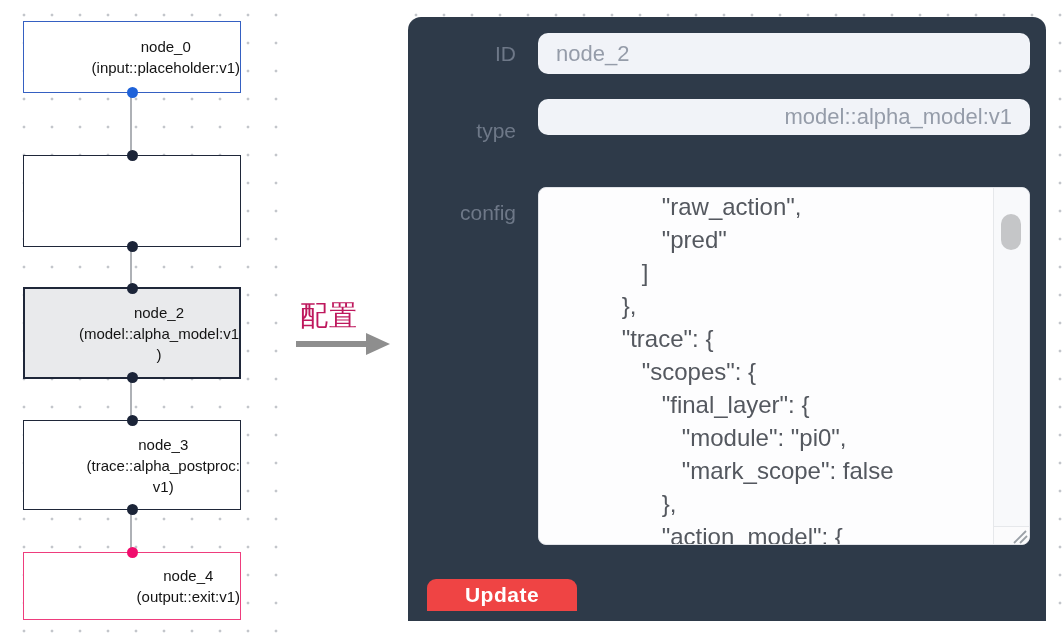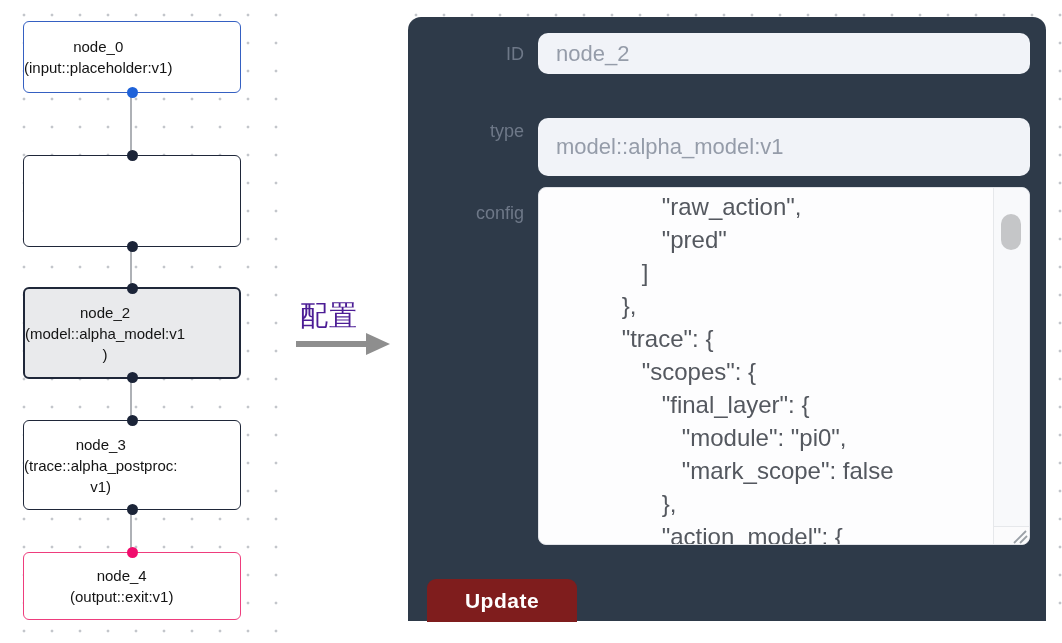--- a/index.html
+++ b/index.html
@@ -13,22 +13,22 @@
     position:absolute;
     background-image:radial-gradient(circle,#c3c6cb 1.2px,transparent 1.7px);
     background-size:28px 28px; background-position:10px 1px;
   }
   #canvas-left { left:0; top:0; width:282px; height:643px; }
   #canvas-right { left:392px; top:0; width:670px; height:621px; }
 
   
   .node {
     position:absolute; left:23px; width:218px;
-    background:#ffffff; border:1.6px solid #1f2739; border-radius:6px;
-    display:flex; align-items:center; justify-content:flex-start;
+    background:#ffffff; border:1.6px solid #1f2739; border-radius:0;
+    display:flex; align-items:center; justify-content:flex-end;
   }
   .node-label {
     white-space:pre-line; text-align:center;
     font-size:15px; line-height:21px; color:#141414;
   }
   #node-0 { top:21px;  height:72px; border-color:#3560c2; }
   #node-1 { top:155px; height:92px; }
   #node-2 { top:287px; height:92px; border-width:2.5px; background:#e9eaec; }
   #node-3 { top:420px; height:90px; }
   #node-4 { top:552px; height:68px; border-color:#ee3d7d;padding-left:46px; }
@@ -42,43 +42,43 @@
 
   .edge { position:absolute; left:130px; width:2px; background:#aeb1b6; }
   #edge-0 { top:93px;  height:64px; }
   #edge-1 { top:247px; height:42px; }
   #edge-2 { top:379px; height:43px; }
   #edge-3 { top:510px; height:44px; }
 
   
   #annotation { position:absolute; left:293px; top:300px; width:104px; height:62px; }
   #annotation-label {
-    font-size:28px; line-height:32px; color:#4c1d95; letter-spacing:1px;
+    font-size:28px; line-height:32px; color:#be185d; letter-spacing:1px;
     padding-left:7px; white-space:nowrap;
   }
   #annotation-arrow { position:absolute; left:0; top:29px; }
 
   
   #panel {
     position:absolute; left:408px; top:17px; width:638px; height:604px;
     background:#2e3a49; border-radius:13px 13px 0 0;
   }
   .panel-label {
-    position:absolute; left:16px; width:100px; text-align:right;
-    font-size:18px; line-height:22px; color:#6e7888;
+    position:absolute; left:8px; width:100px; text-align:right;
+    font-size:21px; line-height:22px; color:#6e7888;
   }
   #label-id { top:26px; } #label-type { top:103px;padding-left:28px; } #label-config { top:185px; }
 
   .panel-input {
     position:absolute; left:130px; width:492px; height:41px;
     background:#f1f3f8; border:none; outline:none; border-radius:10px;
     padding:0 18px; font-size:22px; color:#959ca9;
     font-family:"Liberation Sans","DejaVu Sans",sans-serif;
   }
-  #input-id { top:16px; } #input-type { top:101px; height:58px; }
+  #input-id { top:16px; } #input-type { top:82px; height:36px;text-align:right; }
 
   #config-box {
     position:absolute; left:130px; top:170px; width:492px; height:358px;
     background:#fdfdfe; border:1px solid #e1e3e8; border-radius:8px;
     overflow:hidden;
   }
   #config-text {
     position:absolute; left:0; top:0; right:37px; bottom:0;
     padding:2px 4px 0 16px; white-space:pre; overflow:hidden;
     font-family:"Liberation Sans","DejaVu Sans",sans-serif;
@@ -91,22 +91,22 @@
   #config-scroll-thumb {
     position:absolute; left:7px; top:26px; width:20px; height:36px;
     background:#c5c6c8; border-radius:10px;
   }
   #config-resize-corner {
     position:absolute; right:0; bottom:0; width:36px; height:18px;
     background:#fbfbfc; border-left:1px solid #e6e8eb; border-top:1px solid #e6e8eb;
   }
 
   #update-button {
-    position:absolute; left:19px; top:562px; width:150px; height:43px;
-    background:#7f1d1d; border:none; border-radius:9px 9px 0 0;
+    position:absolute; left:19px; top:562px; width:150px; height:32px;
+    background:#ef4444; border:none; border-radius:9px 9px 0 0;
     color:#ffffff; font-size:21px; font-weight:bold;
     font-family:"Liberation Sans","DejaVu Sans",sans-serif;
     letter-spacing:0.5px; cursor:pointer;
   }
 </style>
 </head>
 <body>
 
 <div id="canvas-left" class="dot-canvas">
   <div class="edge" id="edge-0"></div>

